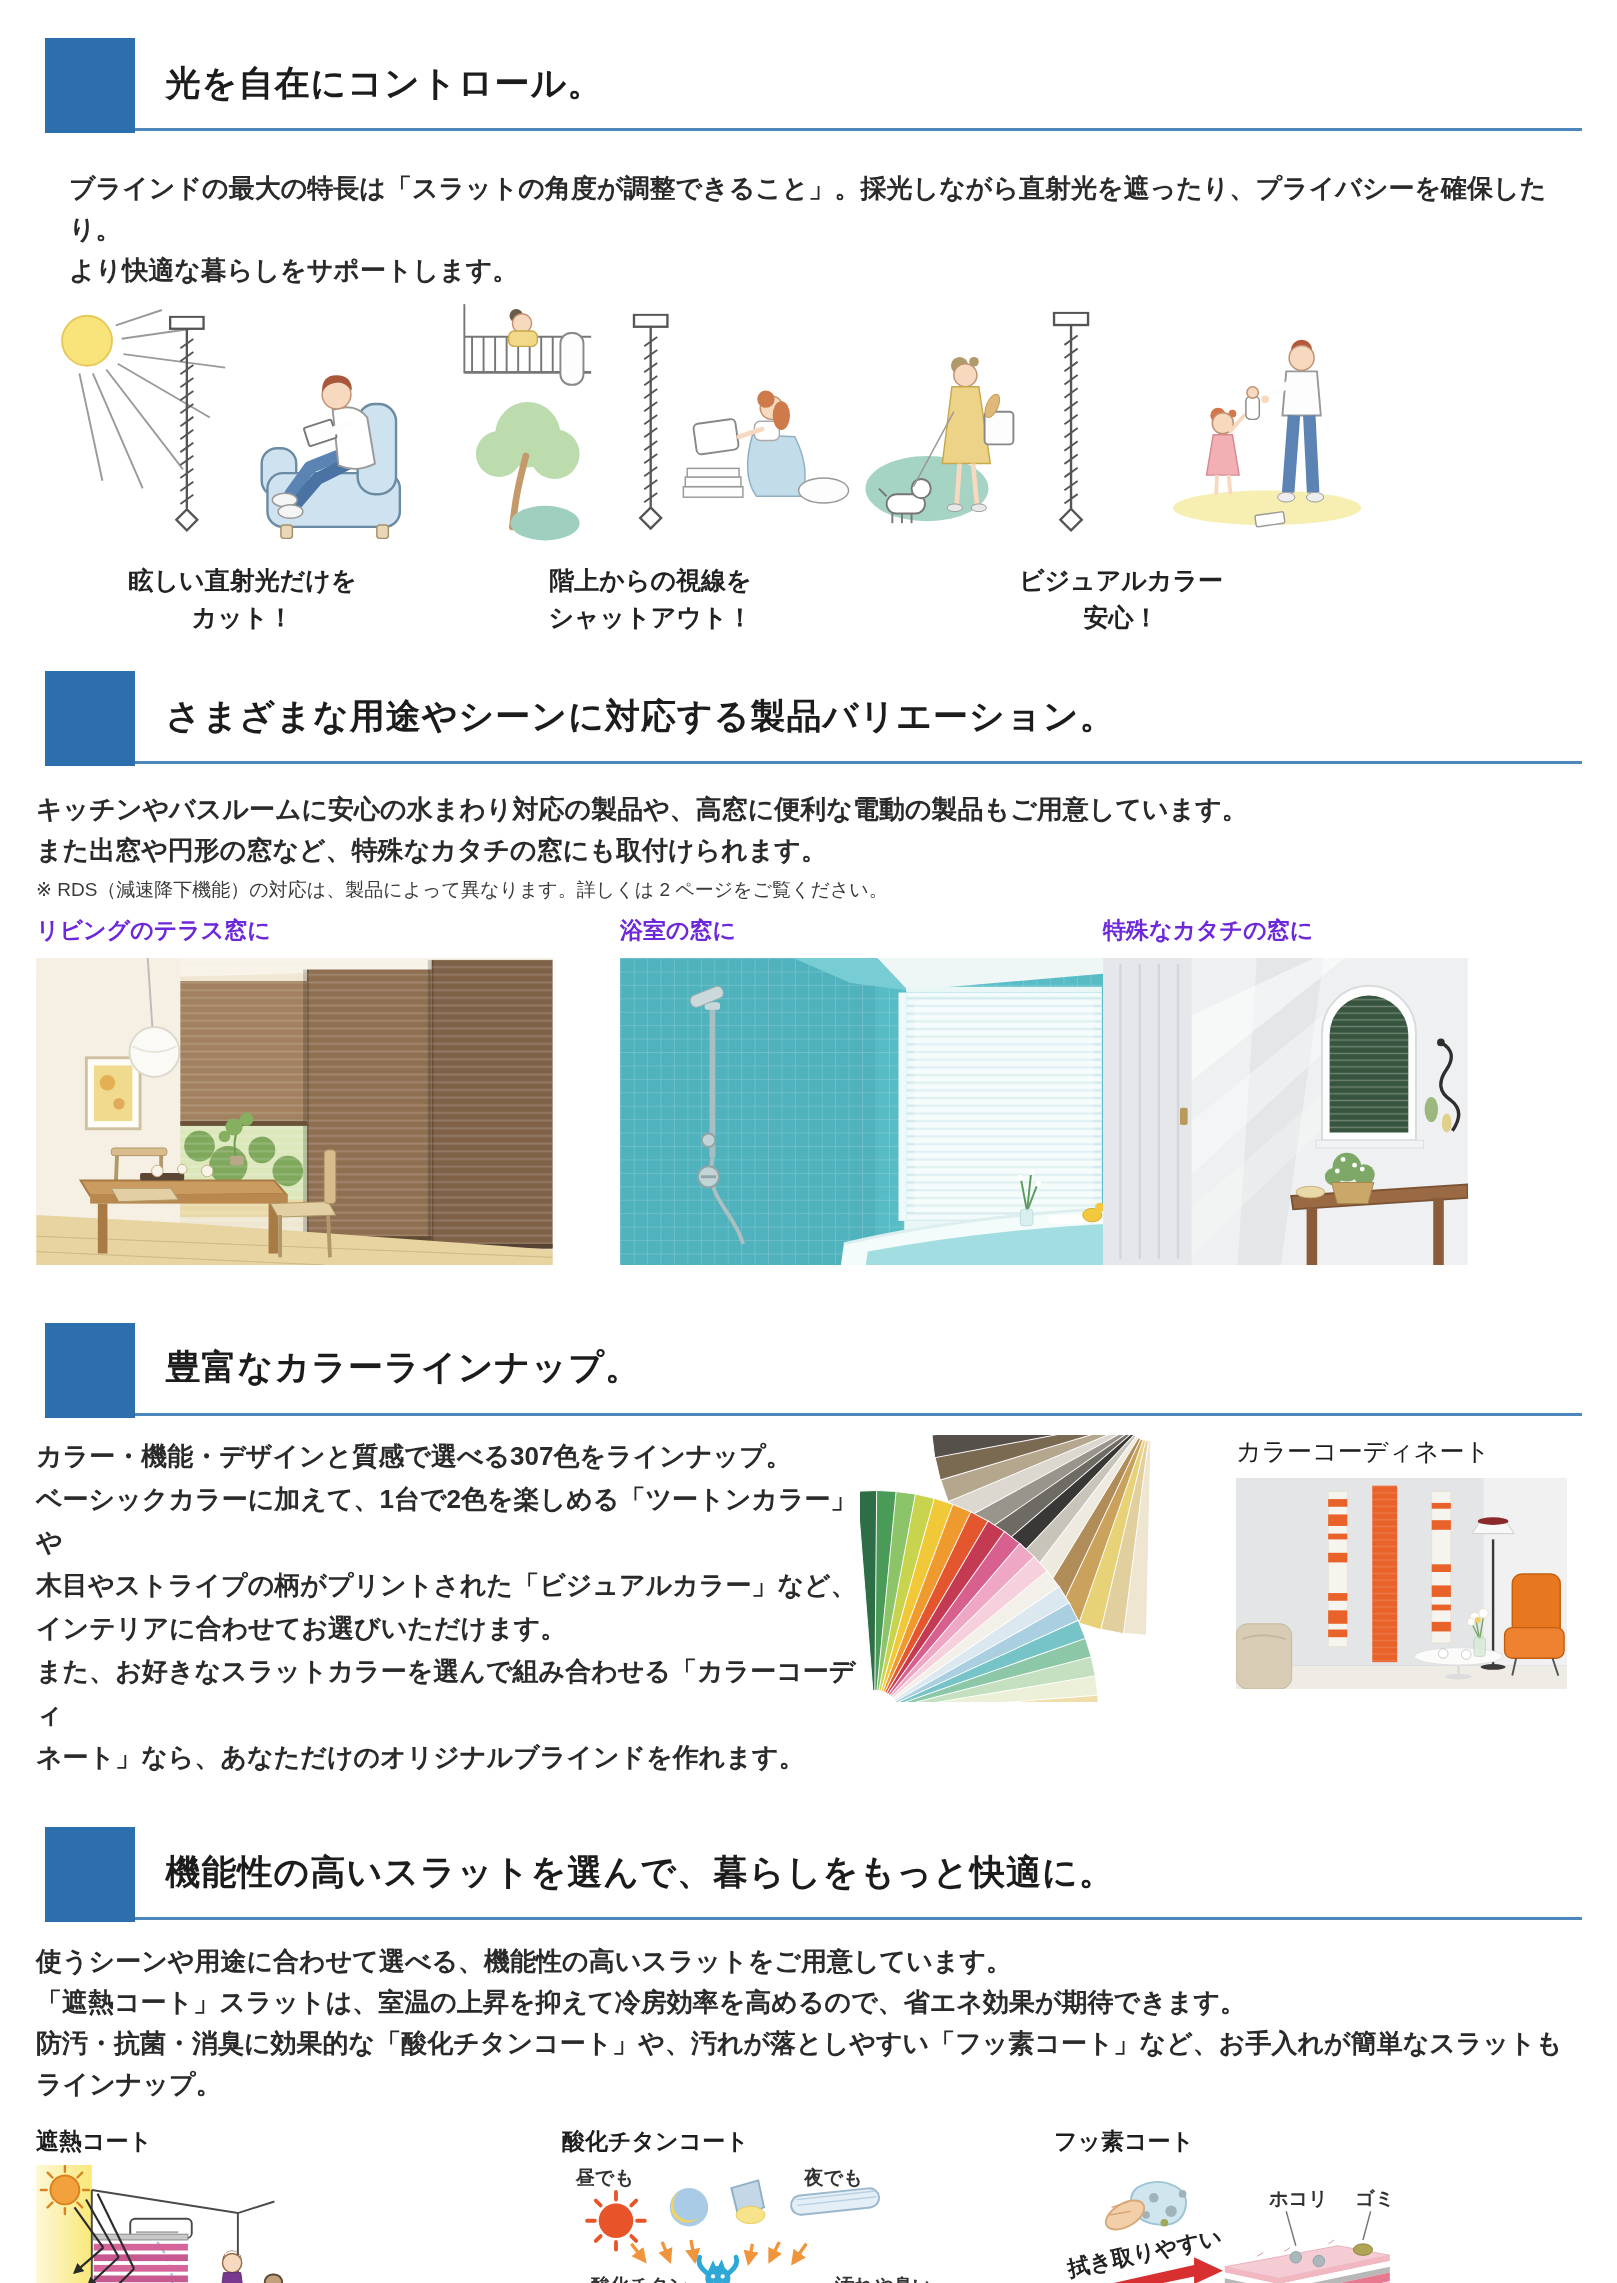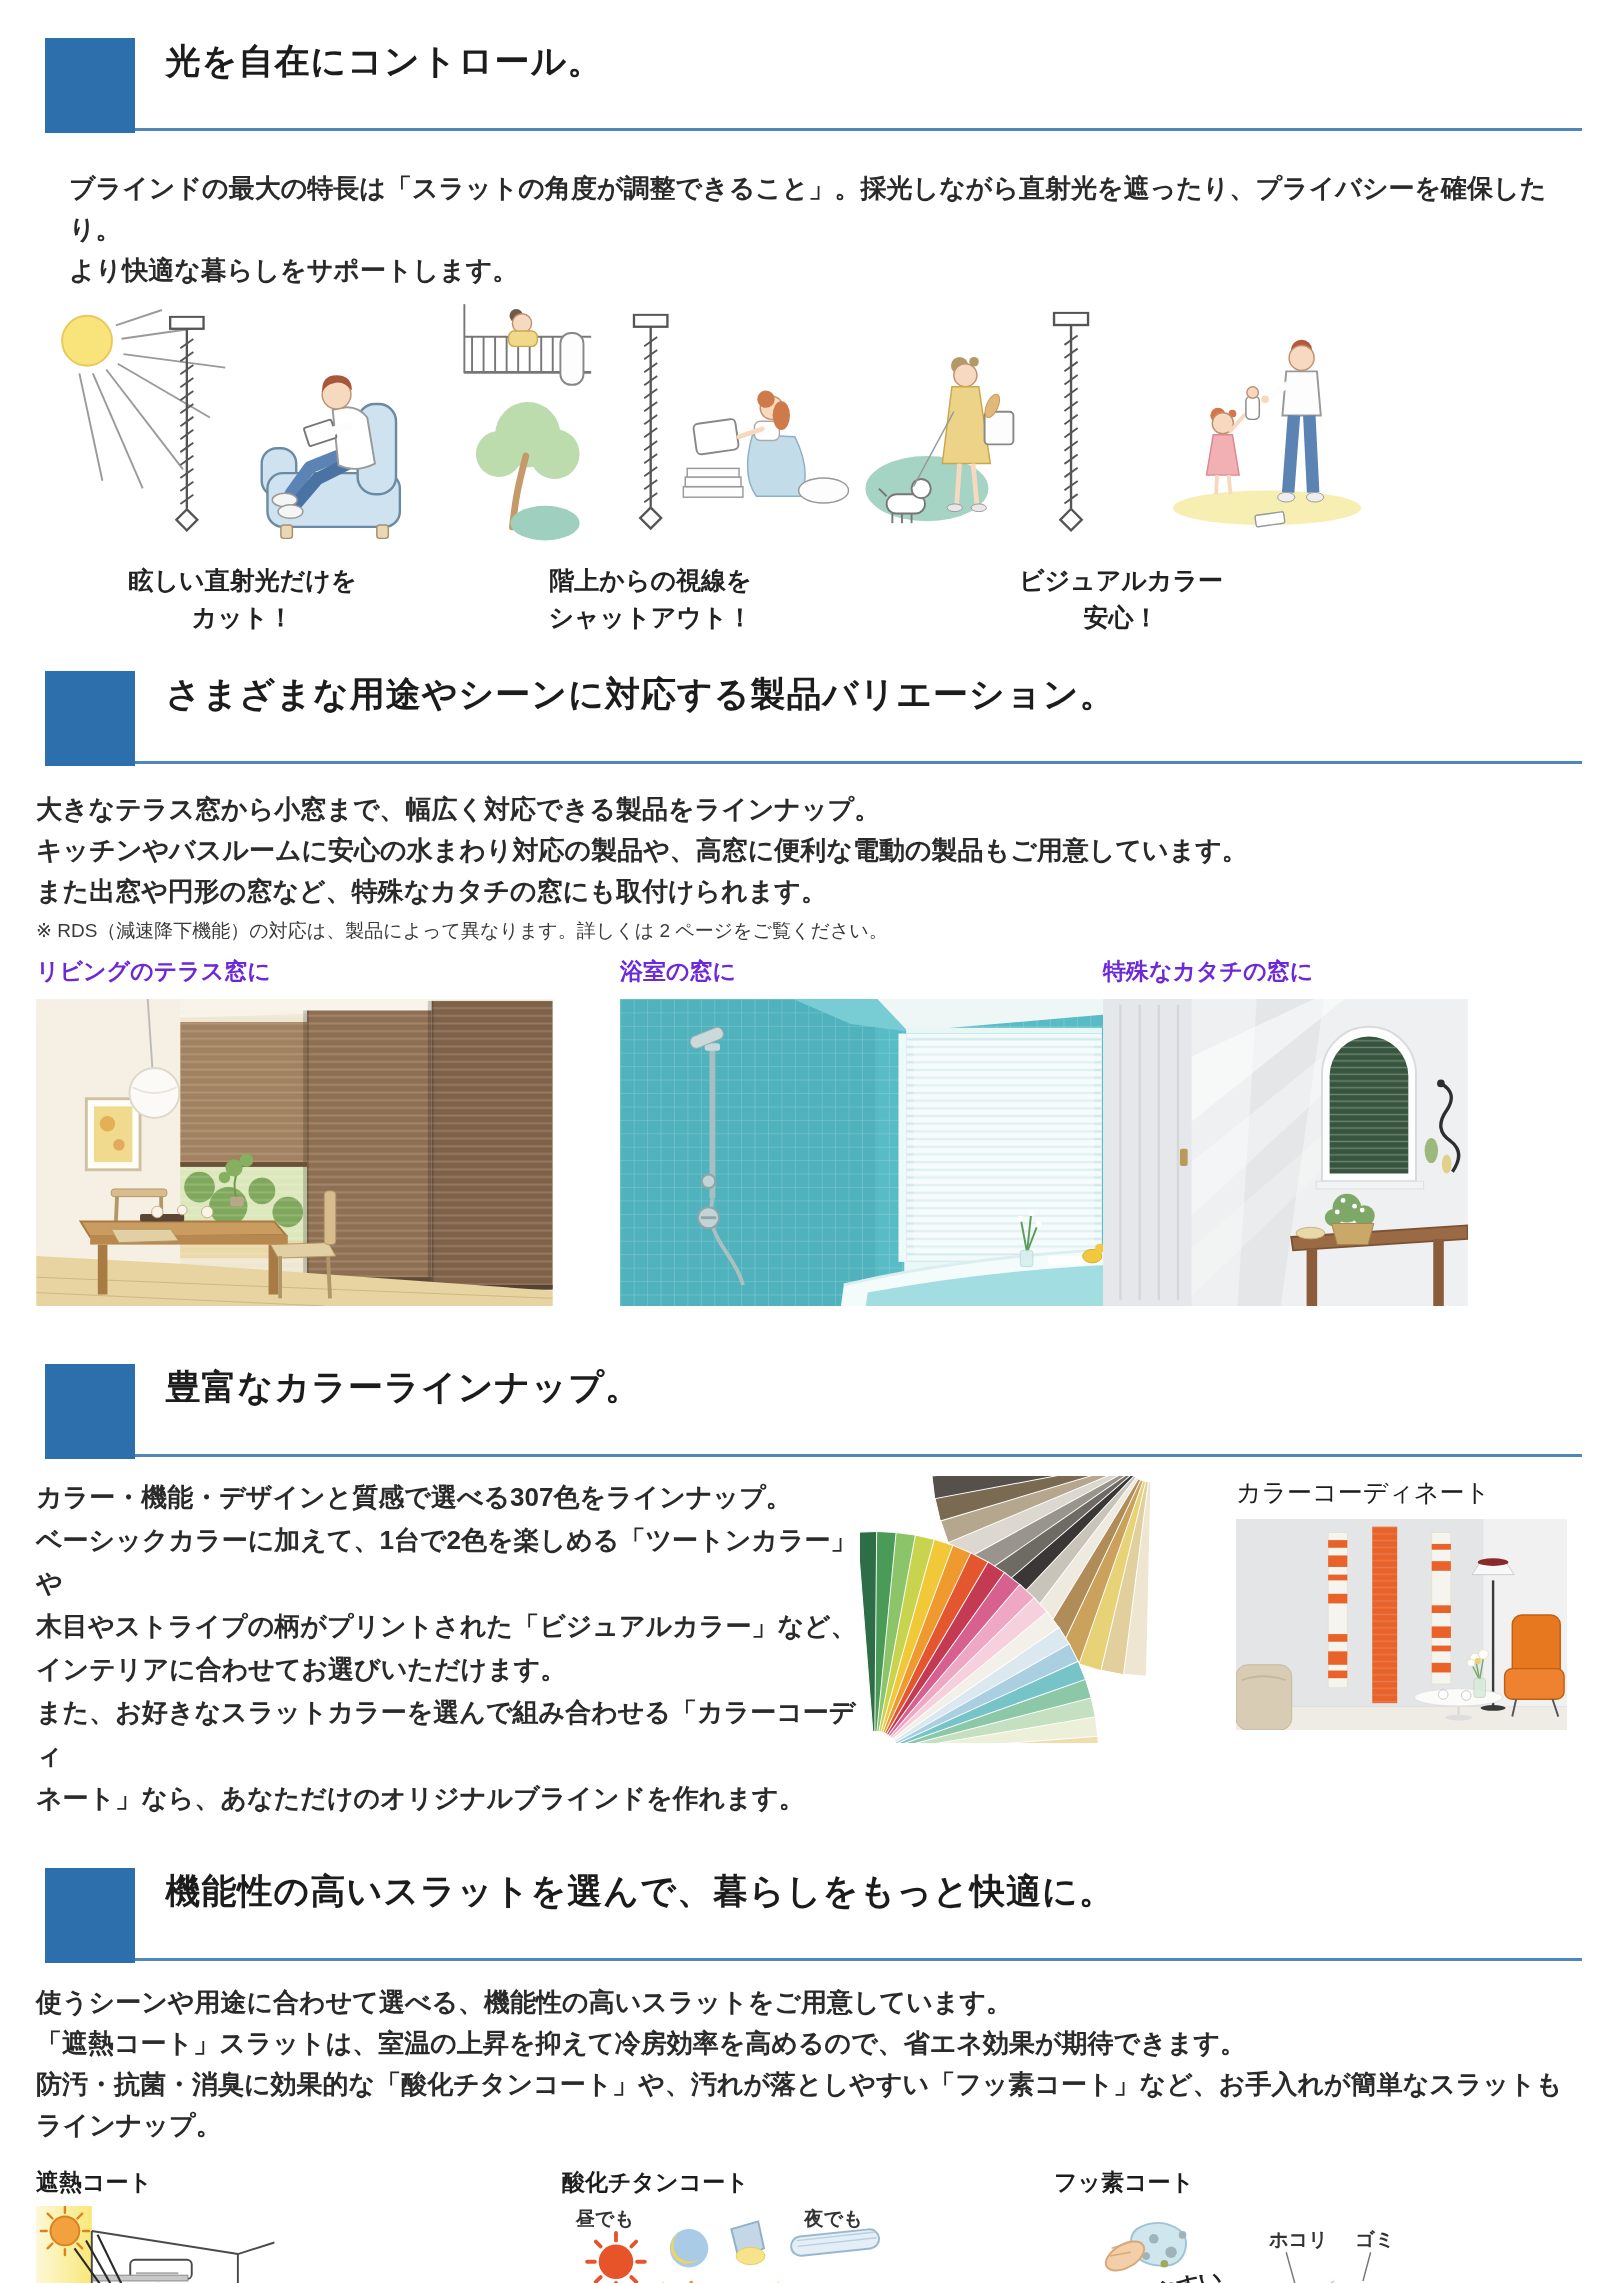--- a/index.html
+++ b/index.html
@@ -3,21 +3,21 @@
 <meta charset="utf-8">
 <style>
   * { margin:0; padding:0; box-sizing:border-box; }
   html,body { background:#ffffff; }
   body { font-family:"Liberation Sans","DejaVu Sans",sans-serif; color:#262626; }
   .page { width:1618px; height:2284px; margin:0 auto; background:#ffffff; padding:38px 36px 0 36px; overflow:hidden; position:relative; }
 
   
   .sec-header { display:flex; align-items:stretch; height:95px; }
   .sq { width:90px; height:95px; background:#2d6eac; flex:none; margin-left:8.6px; }
-  .rule-wrap { flex:1; height:93px; border-bottom:3.8px solid #4d87bb; display:flex; padding-left:31px; }
+  .rule-wrap { flex:1; height:93px; border-bottom:3.8px solid #4d87bb; display:flex; align-items:center; padding-left:31px; }
   .sec-title { font-size:35px; font-weight:bold; color:#1c1c1c; letter-spacing:1px; }
 
   .para { font-size:26px; font-weight:600; color:#2a2a2a; line-height:41px; }
   .para.mt1 { margin-top:35px;margin-left:33px; }
   .para.mt2 { margin-top:23px; }
   .note { font-size:19px; font-weight:400; color:#3a3a3a; margin-top:5.8px; line-height:25px; }
 
   
   .illus-row { display:flex; margin-top:13.4px; }
   .illus-col { text-align:center; }
@@ -256,21 +256,20 @@
   </section>
 
   <section style="margin-top:35px">
     <header class="sec-header">
       <div class="sq"></div>
       <div class="rule-wrap">
         <h2 class="sec-title">さまざまな用途やシーンに対応する製品バリエーション。</h2>
       </div>
     </header>
     <div class="para mt2">
-      <div>大きなテラス窓から小窓まで、幅広く対応できる製品をラインナップ。</div>
       <div>キッチンやバスルームに安心の水まわり対応の製品や、高窓に便利な電動の製品もご用意しています。</div>
       <div>また出窓や円形の窓など、特殊なカタチの窓にも取付けられます。</div>
     </div>
     <div class="note">※ RDS（減速降下機能）の対応は、製品によって異なります。詳しくは 2 ページをご覧ください。</div>
 
     <div class="photo-row">
       <div class="photo-col" style="width:517px">
         <div class="photo-label">リビングのテラス窓に</div>
         <svg width="517" height="307" viewBox="0 0 538 320">
           <rect width="538" height="320" fill="#efe7d2"></rect>

